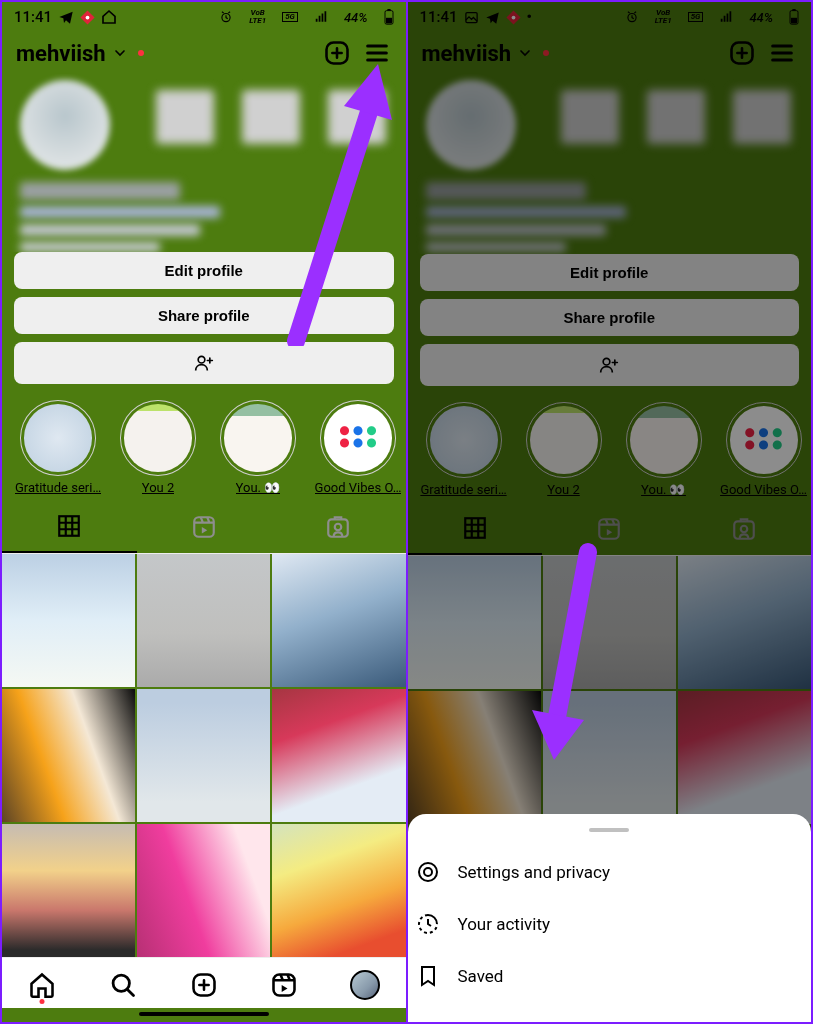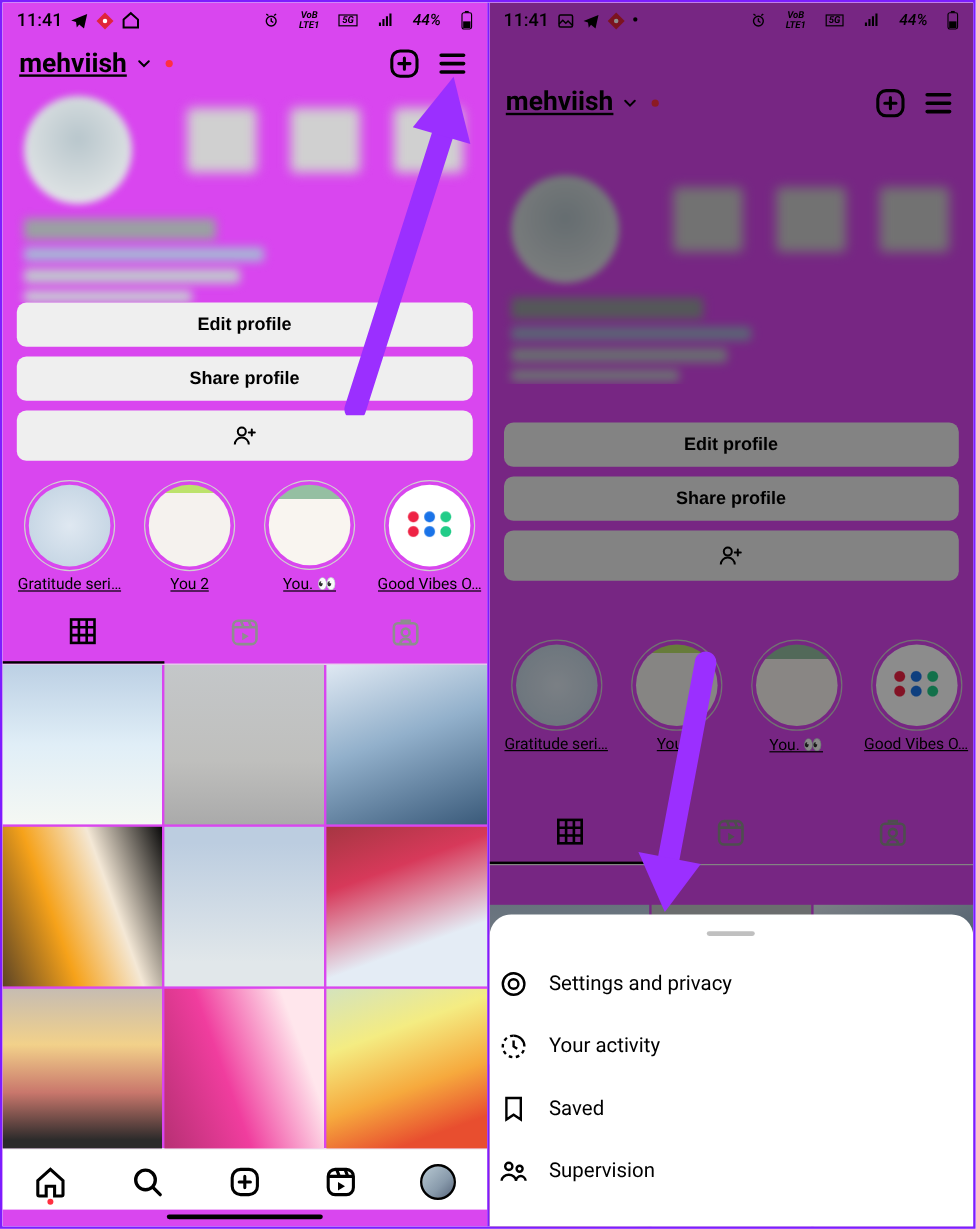--- a/index.html
+++ b/index.html
@@ -12,33 +12,32 @@
     border: 2px solid #7c1dff;
     overflow: hidden;
   }
   .phone {
     position: relative;
     flex: 1 1 50%;
     height: 100%;
     overflow: hidden;
     display: flex;
     flex-direction: column;
-    background: #d946ef;
-    justify-content: space-between;
+    background: #4d7c0f;
   }
   .divider { width:2px; background:#7c1dff; }
   .status-bar {
     display:flex; align-items:center; justify-content:space-between;
     padding: 6px 12px 2px; font-size: 15px; font-weight:500; color:#000;
   }
   .status-left, .status-right { display:flex; align-items:center; gap:6px; }
   .status-right { font-size:13px; gap:16px;font-style:italic; }
   .ico { display:inline-flex; align-items:center; justify-content:center; }
   .username-row {
-    display:flex; align-items:center; padding: 10px 14px 6px; gap:10px;text-decoration:underline;
+    display:flex; align-items:center; padding: 10px 14px 6px; gap:10px;
   }
   .username { font-size:22px; font-weight:700; display:flex; align-items:center; gap:6px; }
   .reddot { width:6px;height:6px;border-radius:50%;background:#ff3040;display:inline-block;margin-left:4px;}
   .spacer { flex:1; }
   .iconbtn { width:30px;height:30px; display:flex;align-items:center;justify-content:center;}
   .blur-zone { position:relative; height:180px; overflow:hidden; }
   .blur-avatar { position:absolute; left:18px; top:6px; width:90px; height:90px; border-radius:50%;
     background: radial-gradient(circle at 50% 40%, #b8c6cc 0%, #d0d8db 45%, #e2e6e7 80%);
     filter: blur(3px);
   }
@@ -508,31 +507,20 @@
       <span>Your activity</span>
     </div>
     <div class="sheet-item">
       <span class="ico">
         <svg width="24" height="24" viewBox="0 0 24 24" fill="none" stroke="#000" stroke-width="2">
             <path d="M6 3h12v18l-6-4-6 4z"></path>
           </svg>
       </span>
       <span>Saved</span>
     </div>
-    <div class="sheet-item">
-      <span class="ico">
-        <svg width="24" height="24" viewBox="0 0 24 24" fill="none" stroke="#000" stroke-width="2">
-            <circle cx="8" cy="8" r="3"></circle>
-            <circle cx="17" cy="10" r="2.5"></circle>
-            <path d="M2 20c0-3 3-5 6-5s6 2 6 5"></path>
-            <path d="M14 20c0-2 2-4 4-4s4 2 4 4"></path>
-          </svg>
-      </span>
-      <span>Supervision</span>
-    </div>
   </div>
 
   <div class="arrow" style="left:110px; top:540px; z-index:70;">
     <svg width="100" height="230" viewBox="0 0 100 230">
       <path d="M70 10 L38 180" stroke="#9b2fff" stroke-width="18" stroke-linecap="round"></path>
       <path d="M14 168 L36 218 L66 178 Z" fill="#9b2fff"></path>
     </svg>
   </div>
 
 </div>

